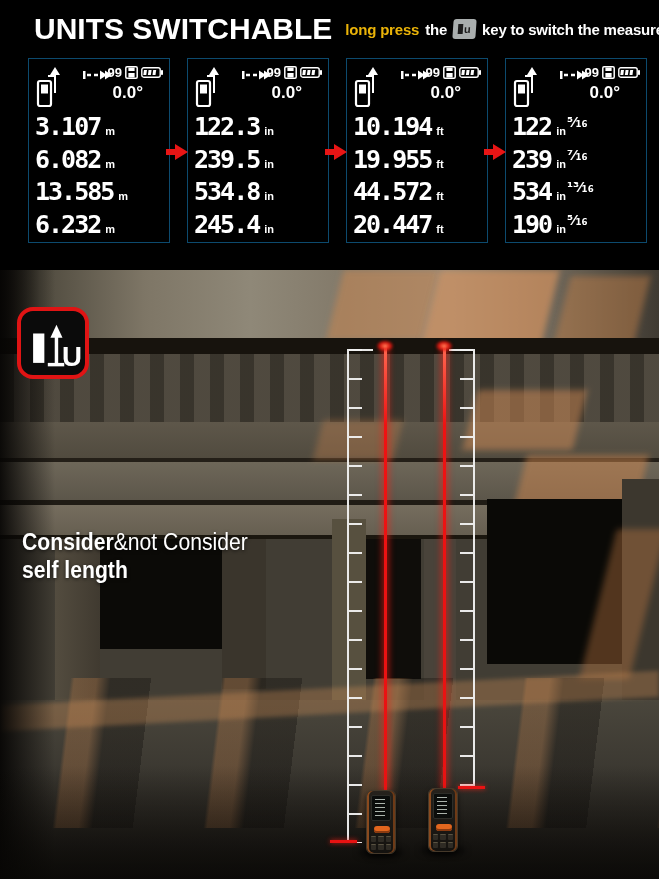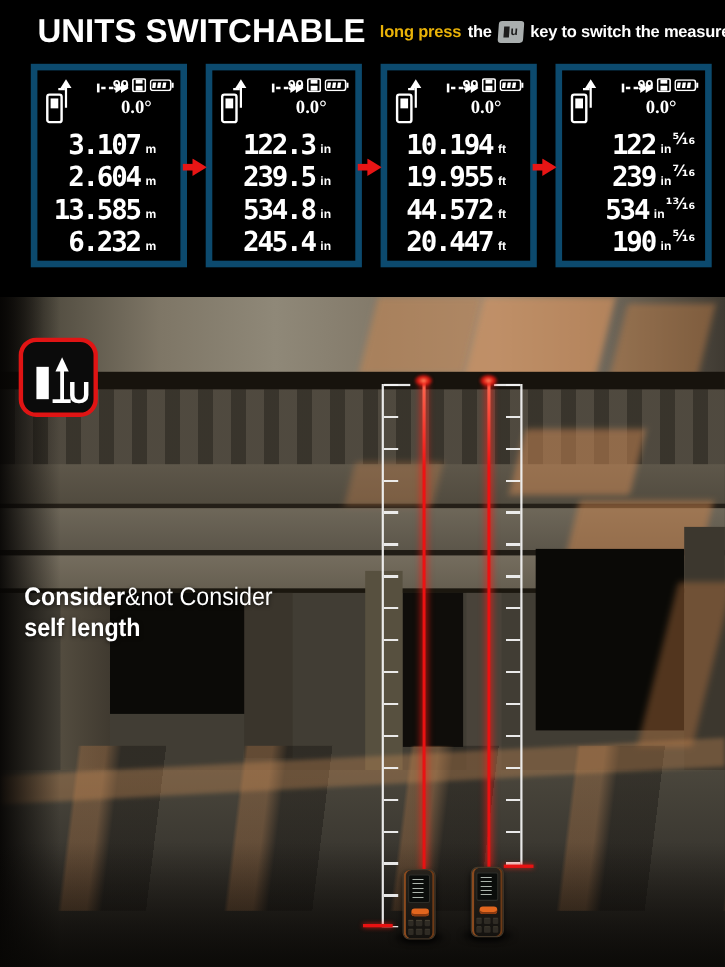--- a/index.html
+++ b/index.html
@@ -11,32 +11,32 @@
   .hdr .title{font-size:30px;font-weight:bold;letter-spacing:0;color:#fff;}
   .hdr .sub{font-size:15px;font-weight:bold;color:#fff;margin-left:6px;letter-spacing:-.2px;}
   .hdr .sub.red{color:#eab308;margin-left:13px;}
   .key-ic{display:inline-flex;align-items:center;justify-content:center;gap:1px;
           width:23px;height:20px;background:#a9aeae;border-radius:3px;margin-left:6px;
           transform:skewX(-4deg);}
   .key-ic .bar{width:5px;height:10px;background:#1d1d1d;display:inline-block;}
   .key-ic .u{font-size:11px;font-weight:bold;color:#1d1d1d;line-height:1;}
   
   .panel{position:absolute;top:58px;width:142px;height:185px;background:#000;
-         border:6px solid #0c4a6e;box-sizing:border-box;}
+         border:1px solid #0c4a6e;box-sizing:border-box;}
   .panel.p1{left:28px}.panel.p2{left:187px}.panel.p3{left:346px}.panel.p4{left:505px}
   .panel svg{position:absolute;}
   .dev-icon{left:7px;top:7px;}
   .dir-icon{left:54px;top:11px;}
   .status{position:absolute;top:7px;right:6px;display:flex;align-items:center;gap:3px;}
   .status .mem{font-size:13px;font-weight:bold;line-height:1;}
   .status svg{position:static;}
-  .angle{position:absolute;top:24px;right:26px;font-size:17px;font-weight:bold;font-family:Liberation Serif, serif;}
+  .angle{position:absolute;top:24px;right:26px;font-size:17px;font-weight:bold;}
   .rows{position:absolute;left:6px;right:0;top:50px;bottom:6px;display:flex;
         flex-direction:column;justify-content:space-between;}
-  .mrow{display:flex;align-items:flex-end;justify-content:flex-end;height:29px;padding-right:22px;}
+  .mrow{display:flex;align-items:flex-end;justify-content:flex-start;height:29px;padding-right:22px;}
   .panel.p4 .mrow{padding-right:9px;}
   .val{font-family:"DejaVu Sans Mono",monospace;font-weight:bold;font-size:25px;
        line-height:.92;letter-spacing:-2px;}
   .unit{font-size:11px;font-weight:bold;margin-left:5px;line-height:1;padding-bottom:1px;}
   .frac{font-family:"DejaVu Sans",sans-serif;font-size:14px;font-weight:bold;line-height:1;
         transform:translateY(-9px);margin-left:1px;}
   .arrow{position:absolute;top:144px;}
   .arrow.a1{left:166px}.arrow.a2{left:325px}.arrow.a3{left:484px}
   
   .photo{position:absolute;left:0;top:270px;width:659px;height:609px;background:#35322a;overflow:hidden;}
@@ -156,21 +156,21 @@
           <rect x="12.6" y="3" width="3" height="5" fill="#fff" transform="skewX(-8)"></rect>
         </svg>
     </div>
     <div class="angle">0.0°</div>
     <div class="rows">
       <div class="mrow">
           <span class="val">3.107</span>
           <span class="unit">m</span>
         </div>
       <div class="mrow">
-          <span class="val">2.604</span>
+          <span class="val">6.082</span>
           <span class="unit">m</span>
         </div>
       <div class="mrow">
           <span class="val">13.585</span>
           <span class="unit">m</span>
         </div>
       <div class="mrow">
           <span class="val">6.232</span>
           <span class="unit">m</span>
         </div>

